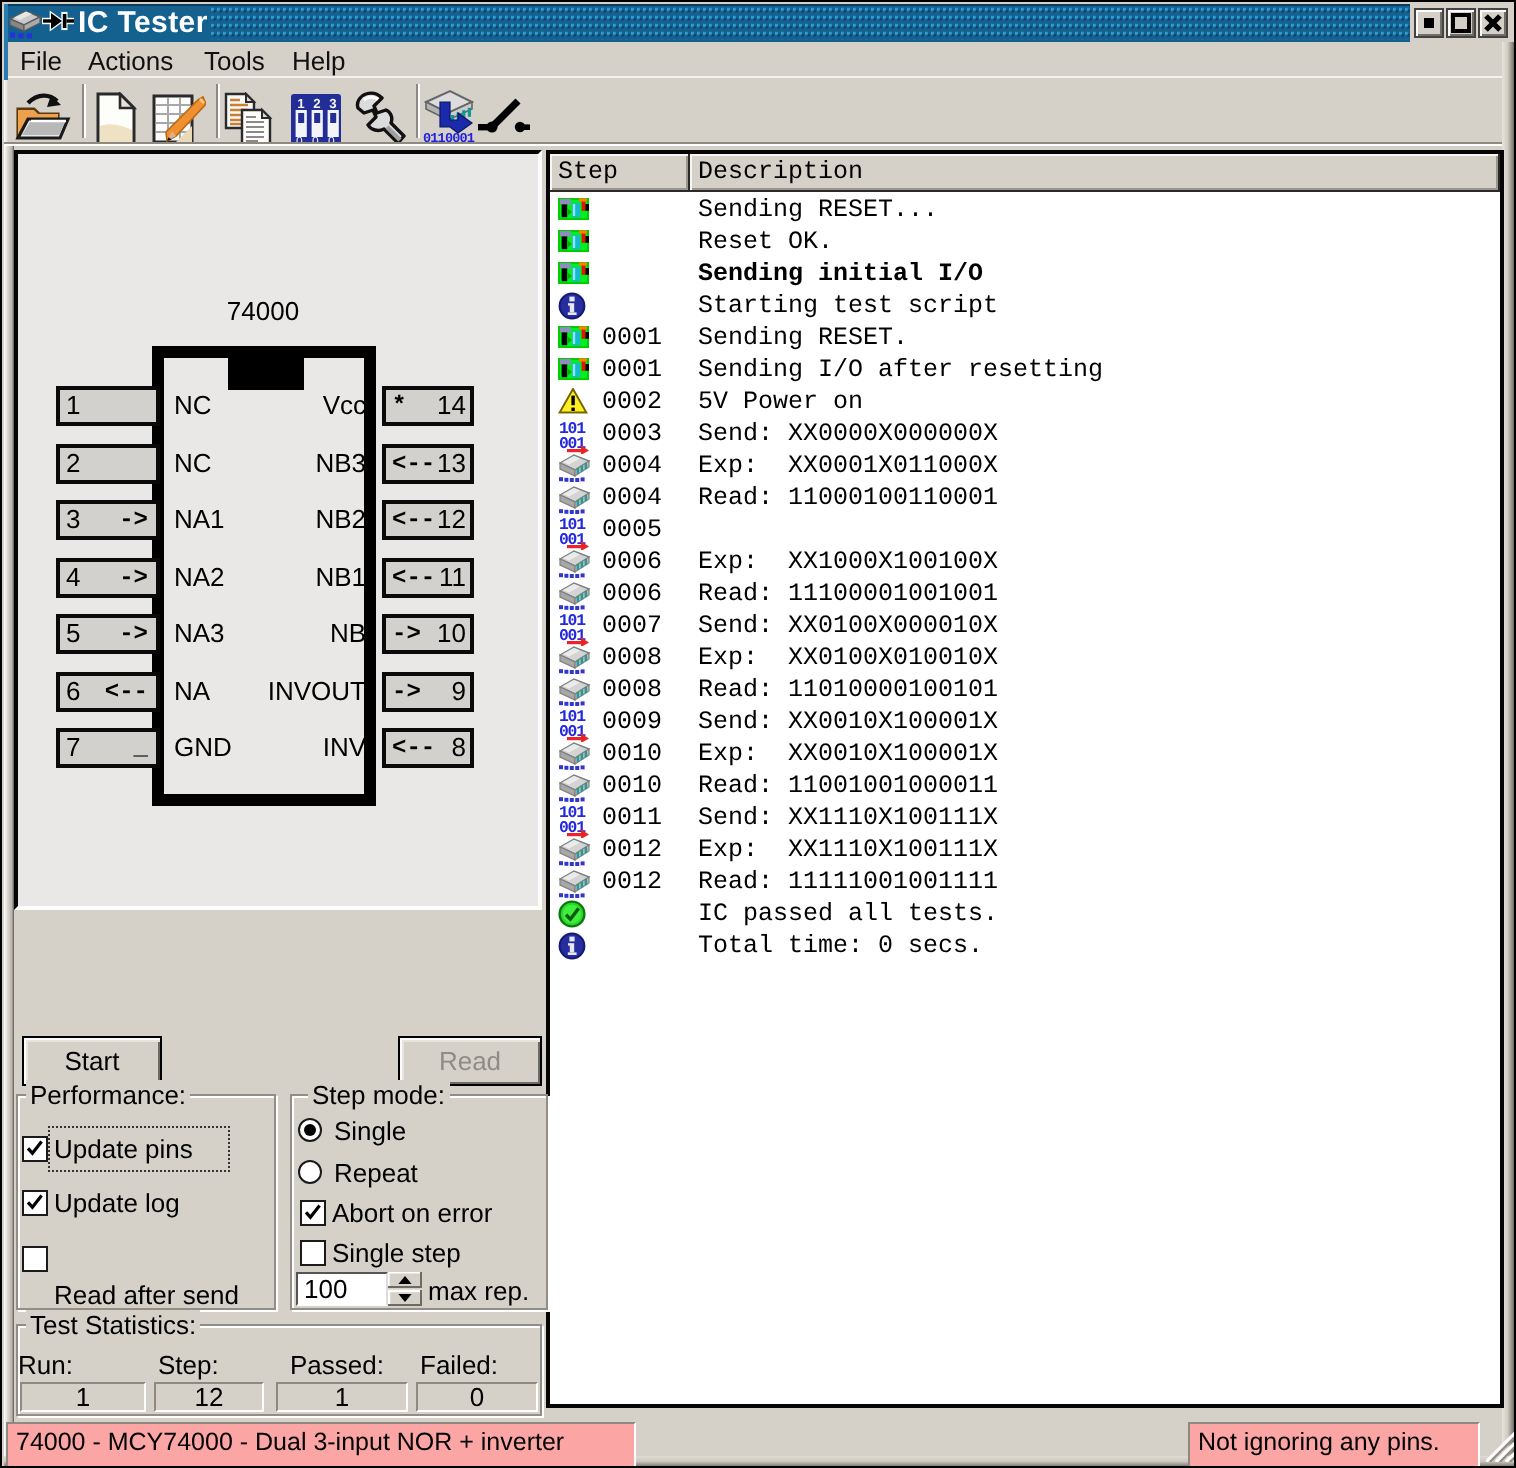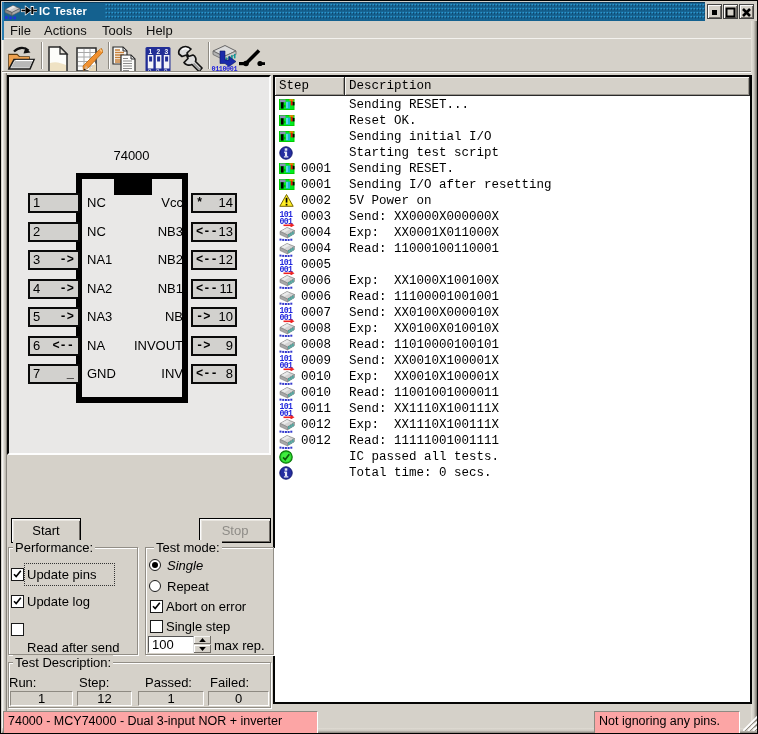--- a/index.html
+++ b/index.html
@@ -11,21 +11,21 @@
     background:linear-gradient(90deg,#ffffff,#d8d4cc 40%,#b6b2aa 80%,#5a5650);}
   #frame-right{left:750px;top:19px;width:7px;height:708px;
     background:linear-gradient(90deg,#e8e4dc,#d0ccc4 40%,#8a867e 75%,#3a3834);}
   #frame-bottom{left:1px;top:727px;width:756px;height:6px;
     background:linear-gradient(180deg,#e0dcd4,#ccc8c0 45%,#8a867e 80%,#3a3834);}
   #titlebar{left:1px;top:1px;width:756px;height:19px;background:#14618f;border-top:1px solid #0b3c5e;box-sizing:border-box;}
   #titledots{left:104px;top:2px;width:600px;height:17px;font-size:0;}
   #titlegrey{left:704px;top:1px;width:53px;height:19px;background:#d5d1c9;}
   #frame-left-blue{left:1px;top:1px;width:2px;height:38px;background:#2a7cb0;}
   #titletext{left:38px;top:2px;width:200px;height:17px;line-height:17px;
-    color:#fff;font-weight:bold;font-size:11px;letter-spacing:0.2px;}
+    color:#fff;font-weight:bold;font-size:15px;letter-spacing:0.2px;}
   .wbtn{top:3px;width:15px;height:15px;background:#d4d0c8;
     box-shadow:inset 1px 1px 0 #fbfbfb, inset -1px -1px 0 #716d67;
     border:1px solid #434343;box-sizing:border-box;}
   #menubar{left:3px;top:20px;width:747px;height:18px;background:#d5d1c9;}
   #menubar .mi{position:absolute;top:2px;font-size:13px;color:#101010;}
   #menuline{left:3px;top:37px;width:747px;height:1px;background:#f4f2ee;}
   #toolbar{left:3px;top:38px;width:747px;height:33px;background:#d5d1c9;}
   .tsep{position:absolute;top:41px;width:2px;height:27px;
     background:linear-gradient(90deg,#8e8a82 50%,#ffffff 50%);}
   #toolline{left:1px;top:70px;width:749px;height:2px;
@@ -312,21 +312,21 @@
 <rect x="1" y="2" width="13.5" height="9" fill="#00ee22"></rect>
 <rect x="1" y="1.5" width="5.5" height="2.8" fill="#8a90b8"></rect>
 <rect x="10.5" y="1.2" width="4" height="1.8" fill="#ee8800"></rect>
 <rect x="1.8" y="4.2" width="2.8" height="6.4" fill="#000"></rect>
 <path d="M5 6.5 L7 8 L5 9.5 Z" fill="#00aa00"></path>
 <rect x="7" y="3.6" width="4" height="7" fill="#18b8d0"></rect>
 <rect x="7.4" y="4" width="1.2" height="6" fill="#8ae8f4"></rect>
 <rect x="11.8" y="2.8" width="1.9" height="4.6" fill="#ee1100"></rect>
 <rect x="13.7" y="4" width="1.8" height="3.4" fill="#000"></rect>
 </svg></span><span class="de">Reset&nbsp;OK.</span></div>
-<div class="lrow" style="top:52px;width:475px;"><span class="ic"><svg width="16" height="13" viewBox="0 0 16 13">
+<div class="lrow" style="top:52px;width:475px;font-weight:bold;"><span class="ic"><svg width="16" height="13" viewBox="0 0 16 13">
 <rect x="0" y="1" width="15.5" height="11" fill="#00cc00"></rect>
 <rect x="1" y="2" width="13.5" height="9" fill="#00ee22"></rect>
 <rect x="1" y="1.5" width="5.5" height="2.8" fill="#8a90b8"></rect>
 <rect x="10.5" y="1.2" width="4" height="1.8" fill="#ee8800"></rect>
 <rect x="1.8" y="4.2" width="2.8" height="6.4" fill="#000"></rect>
 <path d="M5 6.5 L7 8 L5 9.5 Z" fill="#00aa00"></path>
 <rect x="7" y="3.6" width="4" height="7" fill="#18b8d0"></rect>
 <rect x="7.4" y="4" width="1.2" height="6" fill="#8ae8f4"></rect>
 <rect x="11.8" y="2.8" width="1.9" height="4.6" fill="#ee1100"></rect>
 <rect x="13.7" y="4" width="1.8" height="3.4" fill="#000"></rect>
@@ -587,47 +587,47 @@
 <circle cx="7" cy="7" r="6.2" fill="#252da0"></circle>
 <circle cx="7" cy="7" r="6.2" fill="none" stroke="#141a70" stroke-width="1"></circle>
 <rect x="5.7" y="2.3" width="2.6" height="2.4" fill="#e8e8f4"></rect>
 <rect x="5.9" y="5.6" width="2.2" height="4.6" fill="#e8e8f4"></rect>
 <rect x="5" y="5.6" width="1.4" height="1.2" fill="#e8e8f4"></rect>
 <rect x="4.9" y="10.2" width="4.4" height="1.3" fill="#e8e8f4"></rect>
 </svg></span><span class="de">Total&nbsp;time:&nbsp;0&nbsp;secs.</span></div>
 </div>
 
 <div class="btn" style="left:10px;top:517px;width:70px;height:25px;line-height:23px;">Start</div>
-<div class="btn" style="left:198px;top:517px;width:72px;height:25px;line-height:23px;color:#8e8c87;">Stop</div>
+<div class="btn" style="left:198px;top:517px;width:72px;height:25px;line-height:23px;color:#8e8c87;">Read</div>
 
 <div class="gframe" style="left:7px;top:546px;width:130px;height:108px;"></div>
 <div class="glabel" style="left:12px;top:539px;">Performance:</div>
 <div class="gframe" style="left:144px;top:546px;width:129px;height:108px;"></div>
-<div class="glabel" style="left:153px;top:539px;">Test mode:</div>
+<div class="glabel" style="left:153px;top:539px;">Step mode:</div>
 <div class="gframe" style="left:7px;top:661px;width:263px;height:46px;"></div>
-<div class="glabel" style="left:12px;top:654px;">Test Description:</div>
+<div class="glabel" style="left:12px;top:654px;">Test Statistics:</div>
 <div class="cb" style="left:10px;top:567px;">
     <svg width="11" height="11" viewBox="0 0 11 11" style="display:block">
       <path d="M2 5.2 L4.2 7.6 L8.8 1.8" fill="none" stroke="#000" stroke-width="1.6"></path>
     </svg>
   </div>
 <div class="flabel" style="left:26px;top:566px;">Update pins</div>
 <div class="abs" style="left:23px;top:562px;width:89px;height:21px;border:1px dotted #333;"></div>
 <div class="cb" style="left:10px;top:594px;">
     <svg width="11" height="11" viewBox="0 0 11 11" style="display:block">
       <path d="M2 5.2 L4.2 7.6 L8.8 1.8" fill="none" stroke="#000" stroke-width="1.6"></path>
     </svg>
   </div>
 <div class="flabel" style="left:26px;top:593px;">Update log</div>
 <div class="cb" style="left:10px;top:622px;"></div>
 <div class="flabel" style="left:26px;top:639px;">Read after send</div>
 <div class="rb" style="left:148px;top:558px;">
     <div class="dot"></div>
   </div>
-<div class="flabel" style="left:166px;top:557px;font-style:italic;">Single</div>
+<div class="flabel" style="left:166px;top:557px;">Single</div>
 <div class="rb" style="left:148px;top:579px;"></div>
 <div class="flabel" style="left:166px;top:578px;">Repeat</div>
 <div class="cb" style="left:149px;top:599px;">
     <svg width="11" height="11" viewBox="0 0 11 11" style="display:block">
       <path d="M2 5.2 L4.2 7.6 L8.8 1.8" fill="none" stroke="#000" stroke-width="1.6"></path>
     </svg>
   </div>
 <div class="flabel" style="left:165px;top:598px;">Abort on error</div>
 <div class="cb" style="left:149px;top:619px;"></div>
 <div class="flabel" style="left:165px;top:618px;">Single step</div>

